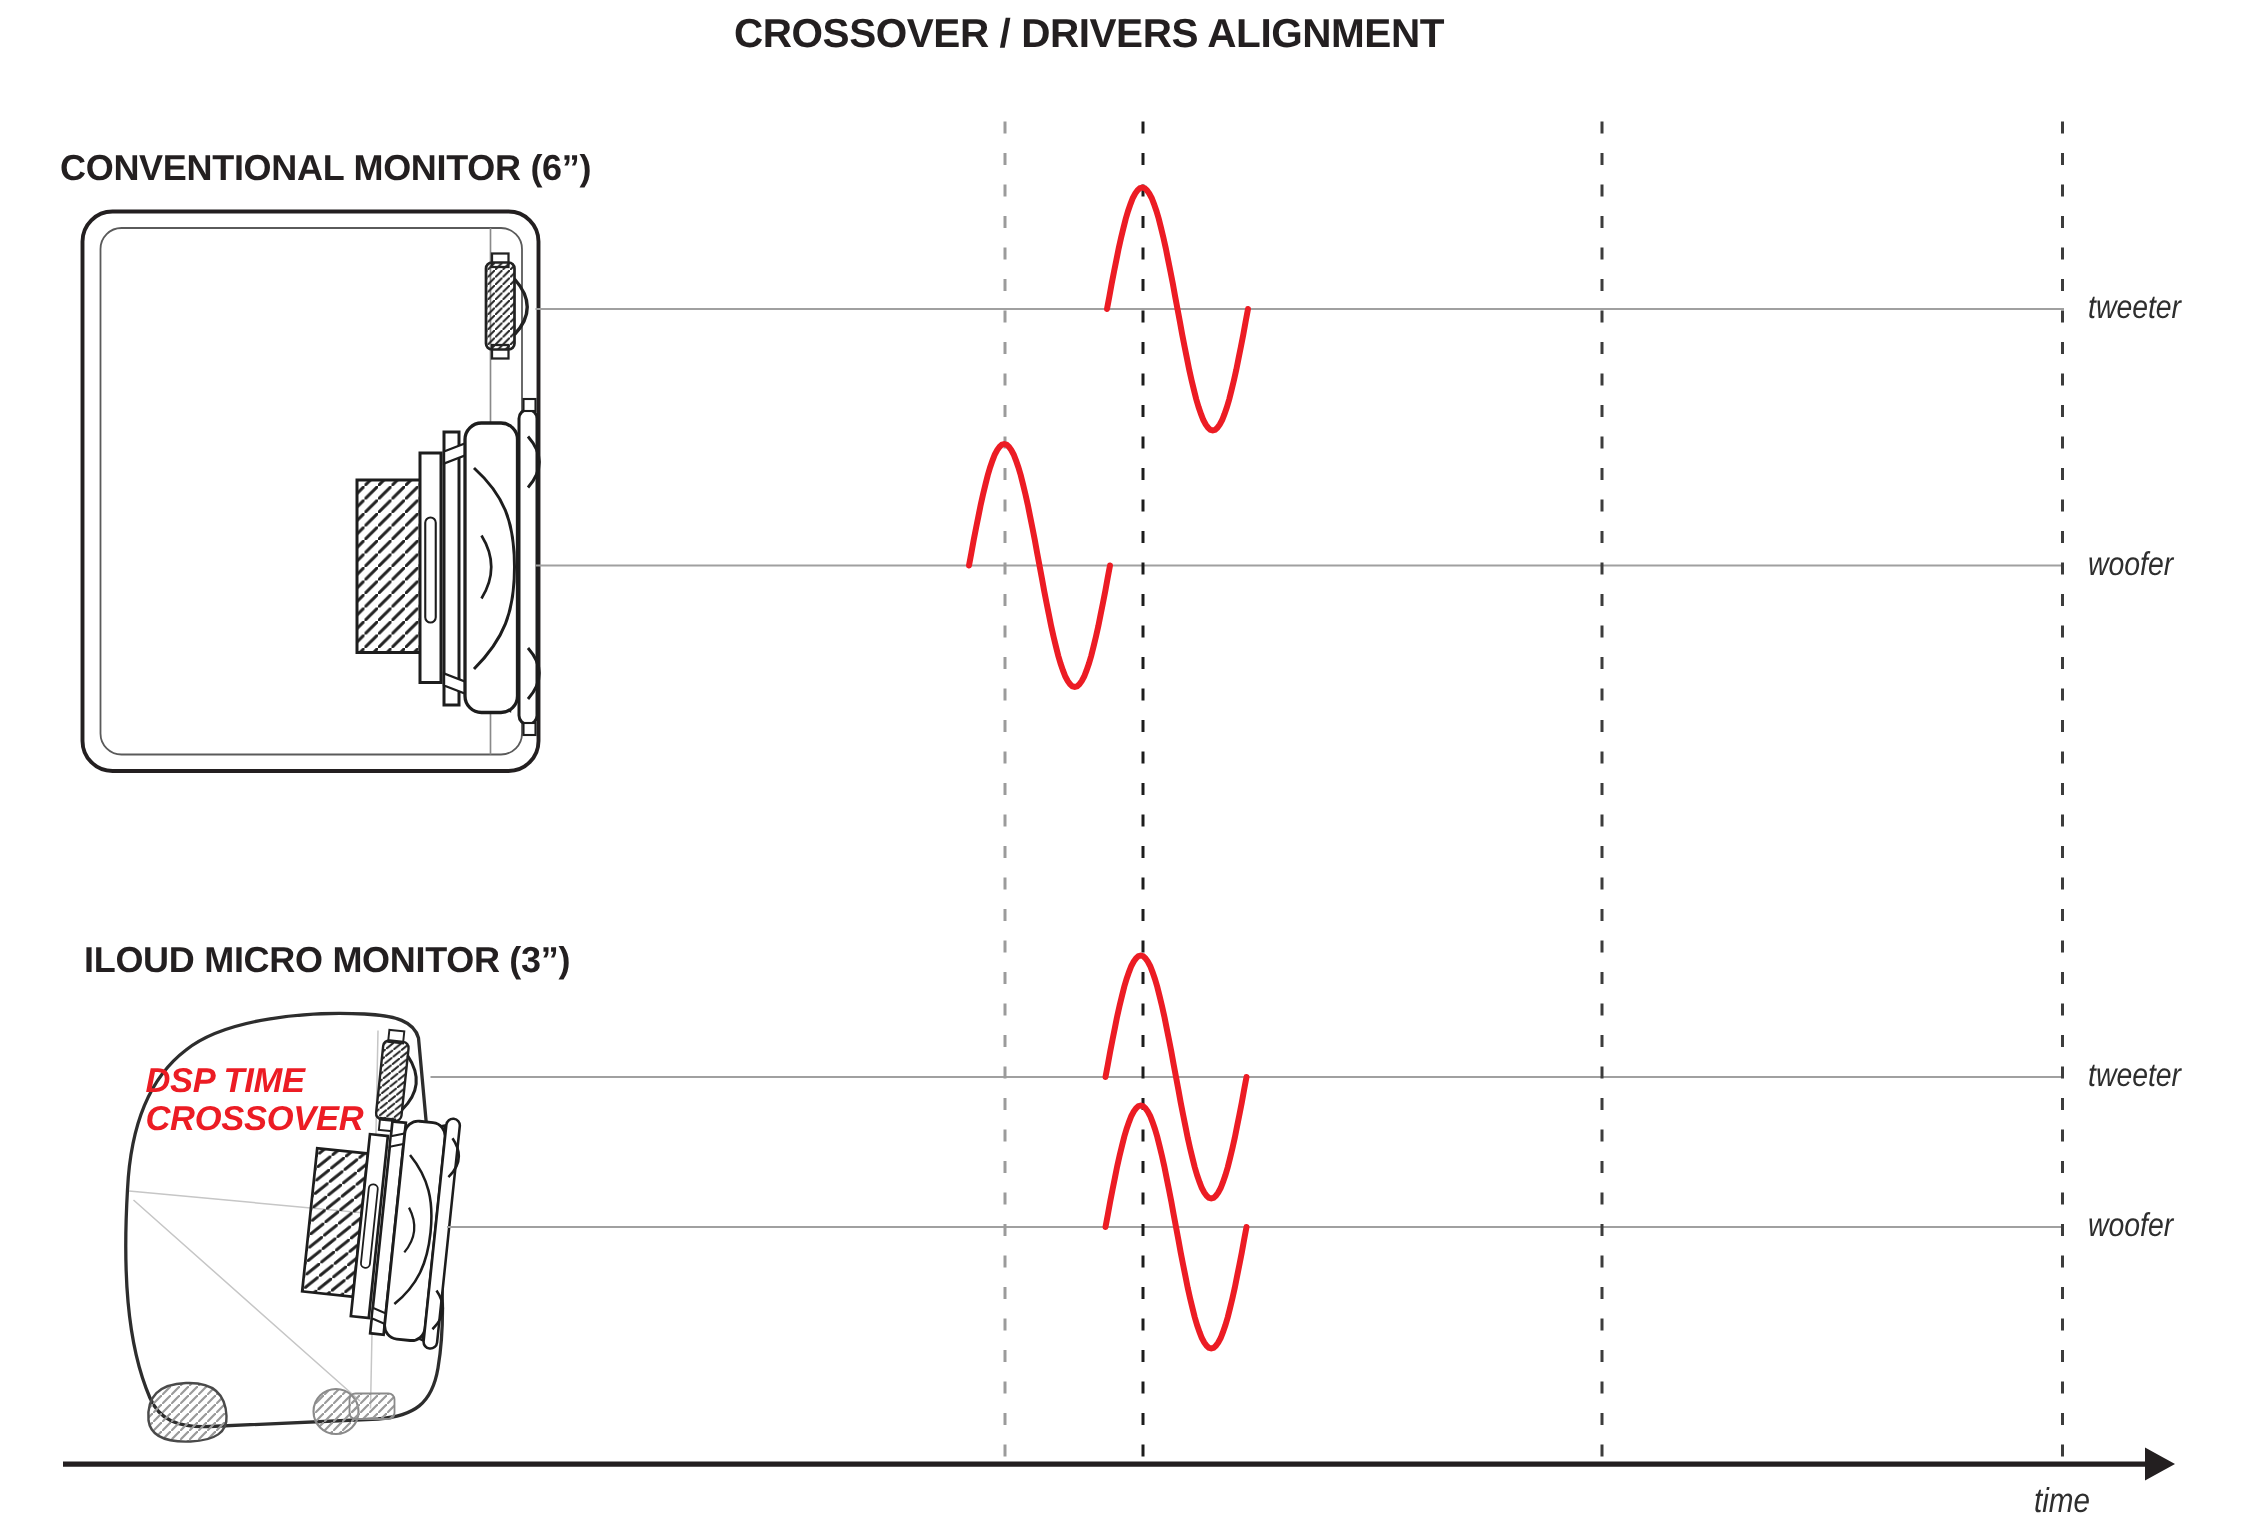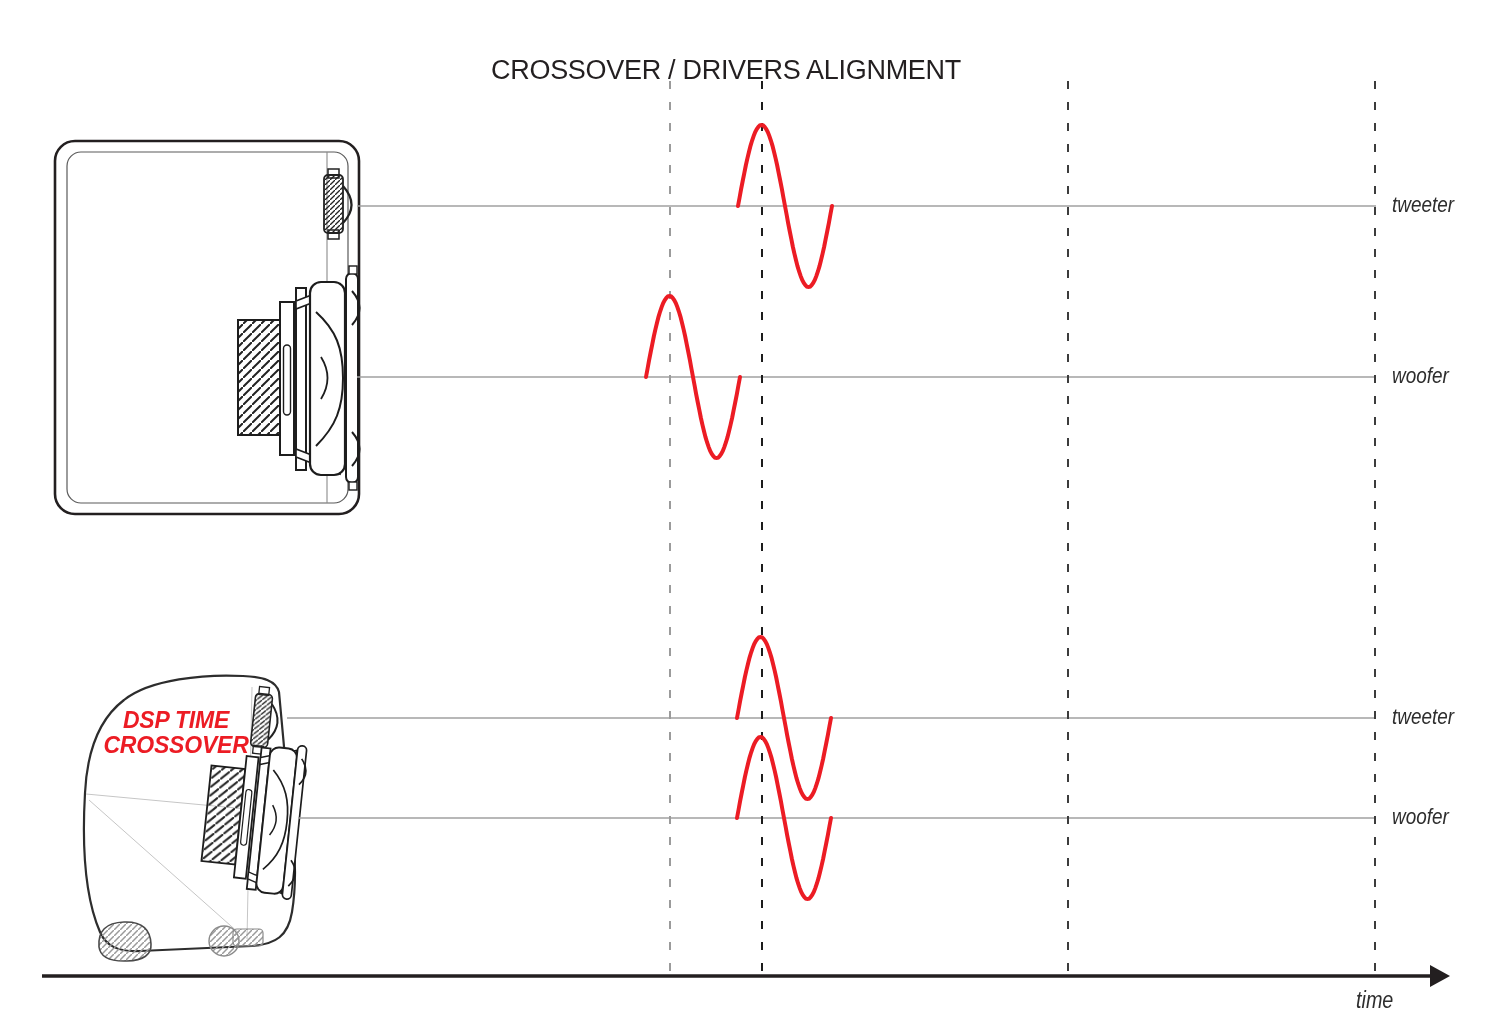--- a/index.html
+++ b/index.html
@@ -1,24 +1,24 @@
 <!DOCTYPE html>
 <html><head>
 <meta charset="utf-8">
 <style>
   html,body{margin:0;padding:0;background:#fff;}
   .page{position:relative;width:1500px;height:1021px;background:#fff;overflow:hidden;
         font-family:"Liberation Sans",sans-serif;color:#231f20;}
   .abs{position:absolute;}
-  .title{left:0;top:7px;width:1452px;text-align:center;font-size:27px;font-weight:400;
-         letter-spacing:-0.3px;color:#231f20;margin-top:48px;}
+  .title{left:0;top:7px;width:1452px;text-align:center;font-size:27px;font-weight:700;
+         letter-spacing:-0.3px;color:#231f20;}
   .section-label{font-size:24px;font-weight:700;color:#231f20;letter-spacing:-0.2px;white-space:nowrap;}
   #sec-conventional{left:40px;top:99px;}
   #sec-iloud{left:56px;top:627px;}
-  .dsp{left:97px;top:708px;width:158px;text-align:center;font-size:23px;font-weight:700;
+  .dsp{left:97px;top:708px;width:158px;text-align:left;font-size:23px;font-weight:700;
        font-style:italic;color:#EC1C24;line-height:1.1;letter-spacing:-0.2px;}
   .sig-label{font-style:italic;font-size:22px;color:#2e2e2e;transform:scaleX(.86);
              transform-origin:left center;white-space:nowrap;}
   #lbl-t1{left:1392px;top:192px;}
   #lbl-w1{left:1392px;top:363px;}
   #lbl-t2{left:1392px;top:704px;}
   #lbl-w2{left:1392px;top:804px;}
   #lbl-time{left:1356px;top:987px;font-style:italic;font-size:23px;color:#2e2e2e;
             transform:scaleX(.86);transform-origin:left center;}
   svg{position:absolute;left:0;top:0;}
@@ -108,20 +108,22 @@
         <path d="M738.0 206.0 L739.6 197.5 L741.1 189.2 L742.7 181.0 L744.3 173.1 L745.8 165.5 L747.4 158.4 L749.0 151.8 L750.5 145.8 L752.1 140.5 L753.7 135.9 L755.2 132.0 L756.8 129.0 L758.4 126.8 L759.9 125.4 L761.5 125.0 L763.1 125.4 L764.6 126.8 L766.2 129.0 L767.8 132.0 L769.3 135.9 L770.9 140.5 L772.5 145.8 L774.0 151.8 L775.6 158.4 L777.2 165.5 L778.7 173.1 L780.3 181.0 L781.9 189.2 L783.4 197.5 L785.0 206.0 L786.6 214.5 L788.1 222.8 L789.7 231.0 L791.3 238.9 L792.8 246.5 L794.4 253.6 L796.0 260.2 L797.5 266.2 L799.1 271.5 L800.7 276.1 L802.2 280.0 L803.8 283.0 L805.4 285.2 L806.9 286.6 L808.5 287.0 L810.1 286.6 L811.6 285.2 L813.2 283.0 L814.8 280.0 L816.3 276.1 L817.9 271.5 L819.5 266.2 L821.0 260.2 L822.6 253.6 L824.2 246.5 L825.7 238.9 L827.3 231.0 L828.9 222.8 L830.4 214.5 L832.0 206.0" fill="none" stroke="#EC1C24" stroke-width="4" stroke-linecap="round"></path>
         <path d="M646.0 377.0 L647.6 368.5 L649.1 360.2 L650.7 352.0 L652.3 344.1 L653.8 336.5 L655.4 329.4 L657.0 322.8 L658.5 316.8 L660.1 311.5 L661.7 306.9 L663.2 303.0 L664.8 300.0 L666.4 297.8 L667.9 296.4 L669.5 296.0 L671.1 296.4 L672.6 297.8 L674.2 300.0 L675.8 303.0 L677.3 306.9 L678.9 311.5 L680.5 316.8 L682.0 322.8 L683.6 329.4 L685.2 336.5 L686.7 344.1 L688.3 352.0 L689.9 360.2 L691.4 368.5 L693.0 377.0 L694.6 385.5 L696.1 393.8 L697.7 402.0 L699.3 409.9 L700.8 417.5 L702.4 424.6 L704.0 431.2 L705.5 437.2 L707.1 442.5 L708.7 447.1 L710.2 451.0 L711.8 454.0 L713.4 456.2 L714.9 457.6 L716.5 458.0 L718.1 457.6 L719.6 456.2 L721.2 454.0 L722.8 451.0 L724.3 447.1 L725.9 442.5 L727.5 437.2 L729.0 431.2 L730.6 424.6 L732.2 417.5 L733.7 409.9 L735.3 402.0 L736.9 393.8 L738.4 385.5 L740.0 377.0" fill="none" stroke="#EC1C24" stroke-width="4" stroke-linecap="round"></path>
         <path d="M737.0 718.0 L738.6 709.5 L740.1 701.2 L741.7 693.0 L743.3 685.1 L744.8 677.5 L746.4 670.4 L748.0 663.8 L749.5 657.8 L751.1 652.5 L752.7 647.9 L754.2 644.0 L755.8 641.0 L757.4 638.8 L758.9 637.4 L760.5 637.0 L762.1 637.4 L763.6 638.8 L765.2 641.0 L766.8 644.0 L768.3 647.9 L769.9 652.5 L771.5 657.8 L773.0 663.8 L774.6 670.4 L776.2 677.5 L777.7 685.1 L779.3 693.0 L780.9 701.2 L782.4 709.5 L784.0 718.0 L785.6 726.5 L787.1 734.8 L788.7 743.0 L790.3 750.9 L791.8 758.5 L793.4 765.6 L795.0 772.2 L796.5 778.2 L798.1 783.5 L799.7 788.1 L801.2 792.0 L802.8 795.0 L804.4 797.2 L805.9 798.6 L807.5 799.0 L809.1 798.6 L810.6 797.2 L812.2 795.0 L813.8 792.0 L815.3 788.1 L816.9 783.5 L818.5 778.2 L820.0 772.2 L821.6 765.6 L823.2 758.5 L824.7 750.9 L826.3 743.0 L827.9 734.8 L829.4 726.5 L831.0 718.0" fill="none" stroke="#EC1C24" stroke-width="4" stroke-linecap="round"></path>
         <path d="M737.0 818.0 L738.6 809.5 L740.1 801.2 L741.7 793.0 L743.3 785.1 L744.8 777.5 L746.4 770.4 L748.0 763.8 L749.5 757.8 L751.1 752.5 L752.7 747.9 L754.2 744.0 L755.8 741.0 L757.4 738.8 L758.9 737.4 L760.5 737.0 L762.1 737.4 L763.6 738.8 L765.2 741.0 L766.8 744.0 L768.3 747.9 L769.9 752.5 L771.5 757.8 L773.0 763.8 L774.6 770.4 L776.2 777.5 L777.7 785.1 L779.3 793.0 L780.9 801.2 L782.4 809.5 L784.0 818.0 L785.6 826.5 L787.1 834.8 L788.7 843.0 L790.3 850.9 L791.8 858.5 L793.4 865.6 L795.0 872.2 L796.5 878.2 L798.1 883.5 L799.7 888.1 L801.2 892.0 L802.8 895.0 L804.4 897.2 L805.9 898.6 L807.5 899.0 L809.1 898.6 L810.6 897.2 L812.2 895.0 L813.8 892.0 L815.3 888.1 L816.9 883.5 L818.5 878.2 L820.0 872.2 L821.6 865.6 L823.2 858.5 L824.7 850.9 L826.3 843.0 L827.9 834.8 L829.4 826.5 L831.0 818.0" fill="none" stroke="#EC1C24" stroke-width="4" stroke-linecap="round"></path>
         <line x1="42" y1="976" x2="1431" y2="976" stroke="#231F20" stroke-width="3.5"></line>
         <polygon points="1430,965 1430,987 1450,976" fill="#231F20"></polygon>
       </g>
   </svg>
 
   <div class="abs title">CROSSOVER / DRIVERS ALIGNMENT</div>
+  <div class="abs section-label" id="sec-conventional">CONVENTIONAL MONITOR (6”)</div>
+  <div class="abs section-label" id="sec-iloud">ILOUD MICRO MONITOR (3”)</div>
   <div class="abs dsp">
     <div>DSP TIME</div>
     <div>CROSSOVER</div>
   </div>
   <div class="abs sig-label" id="lbl-t1">tweeter</div>
   <div class="abs sig-label" id="lbl-w1">woofer</div>
   <div class="abs sig-label" id="lbl-t2">tweeter</div>
   <div class="abs sig-label" id="lbl-w2">woofer</div>
   <div class="abs" id="lbl-time">time</div>
 </div>

